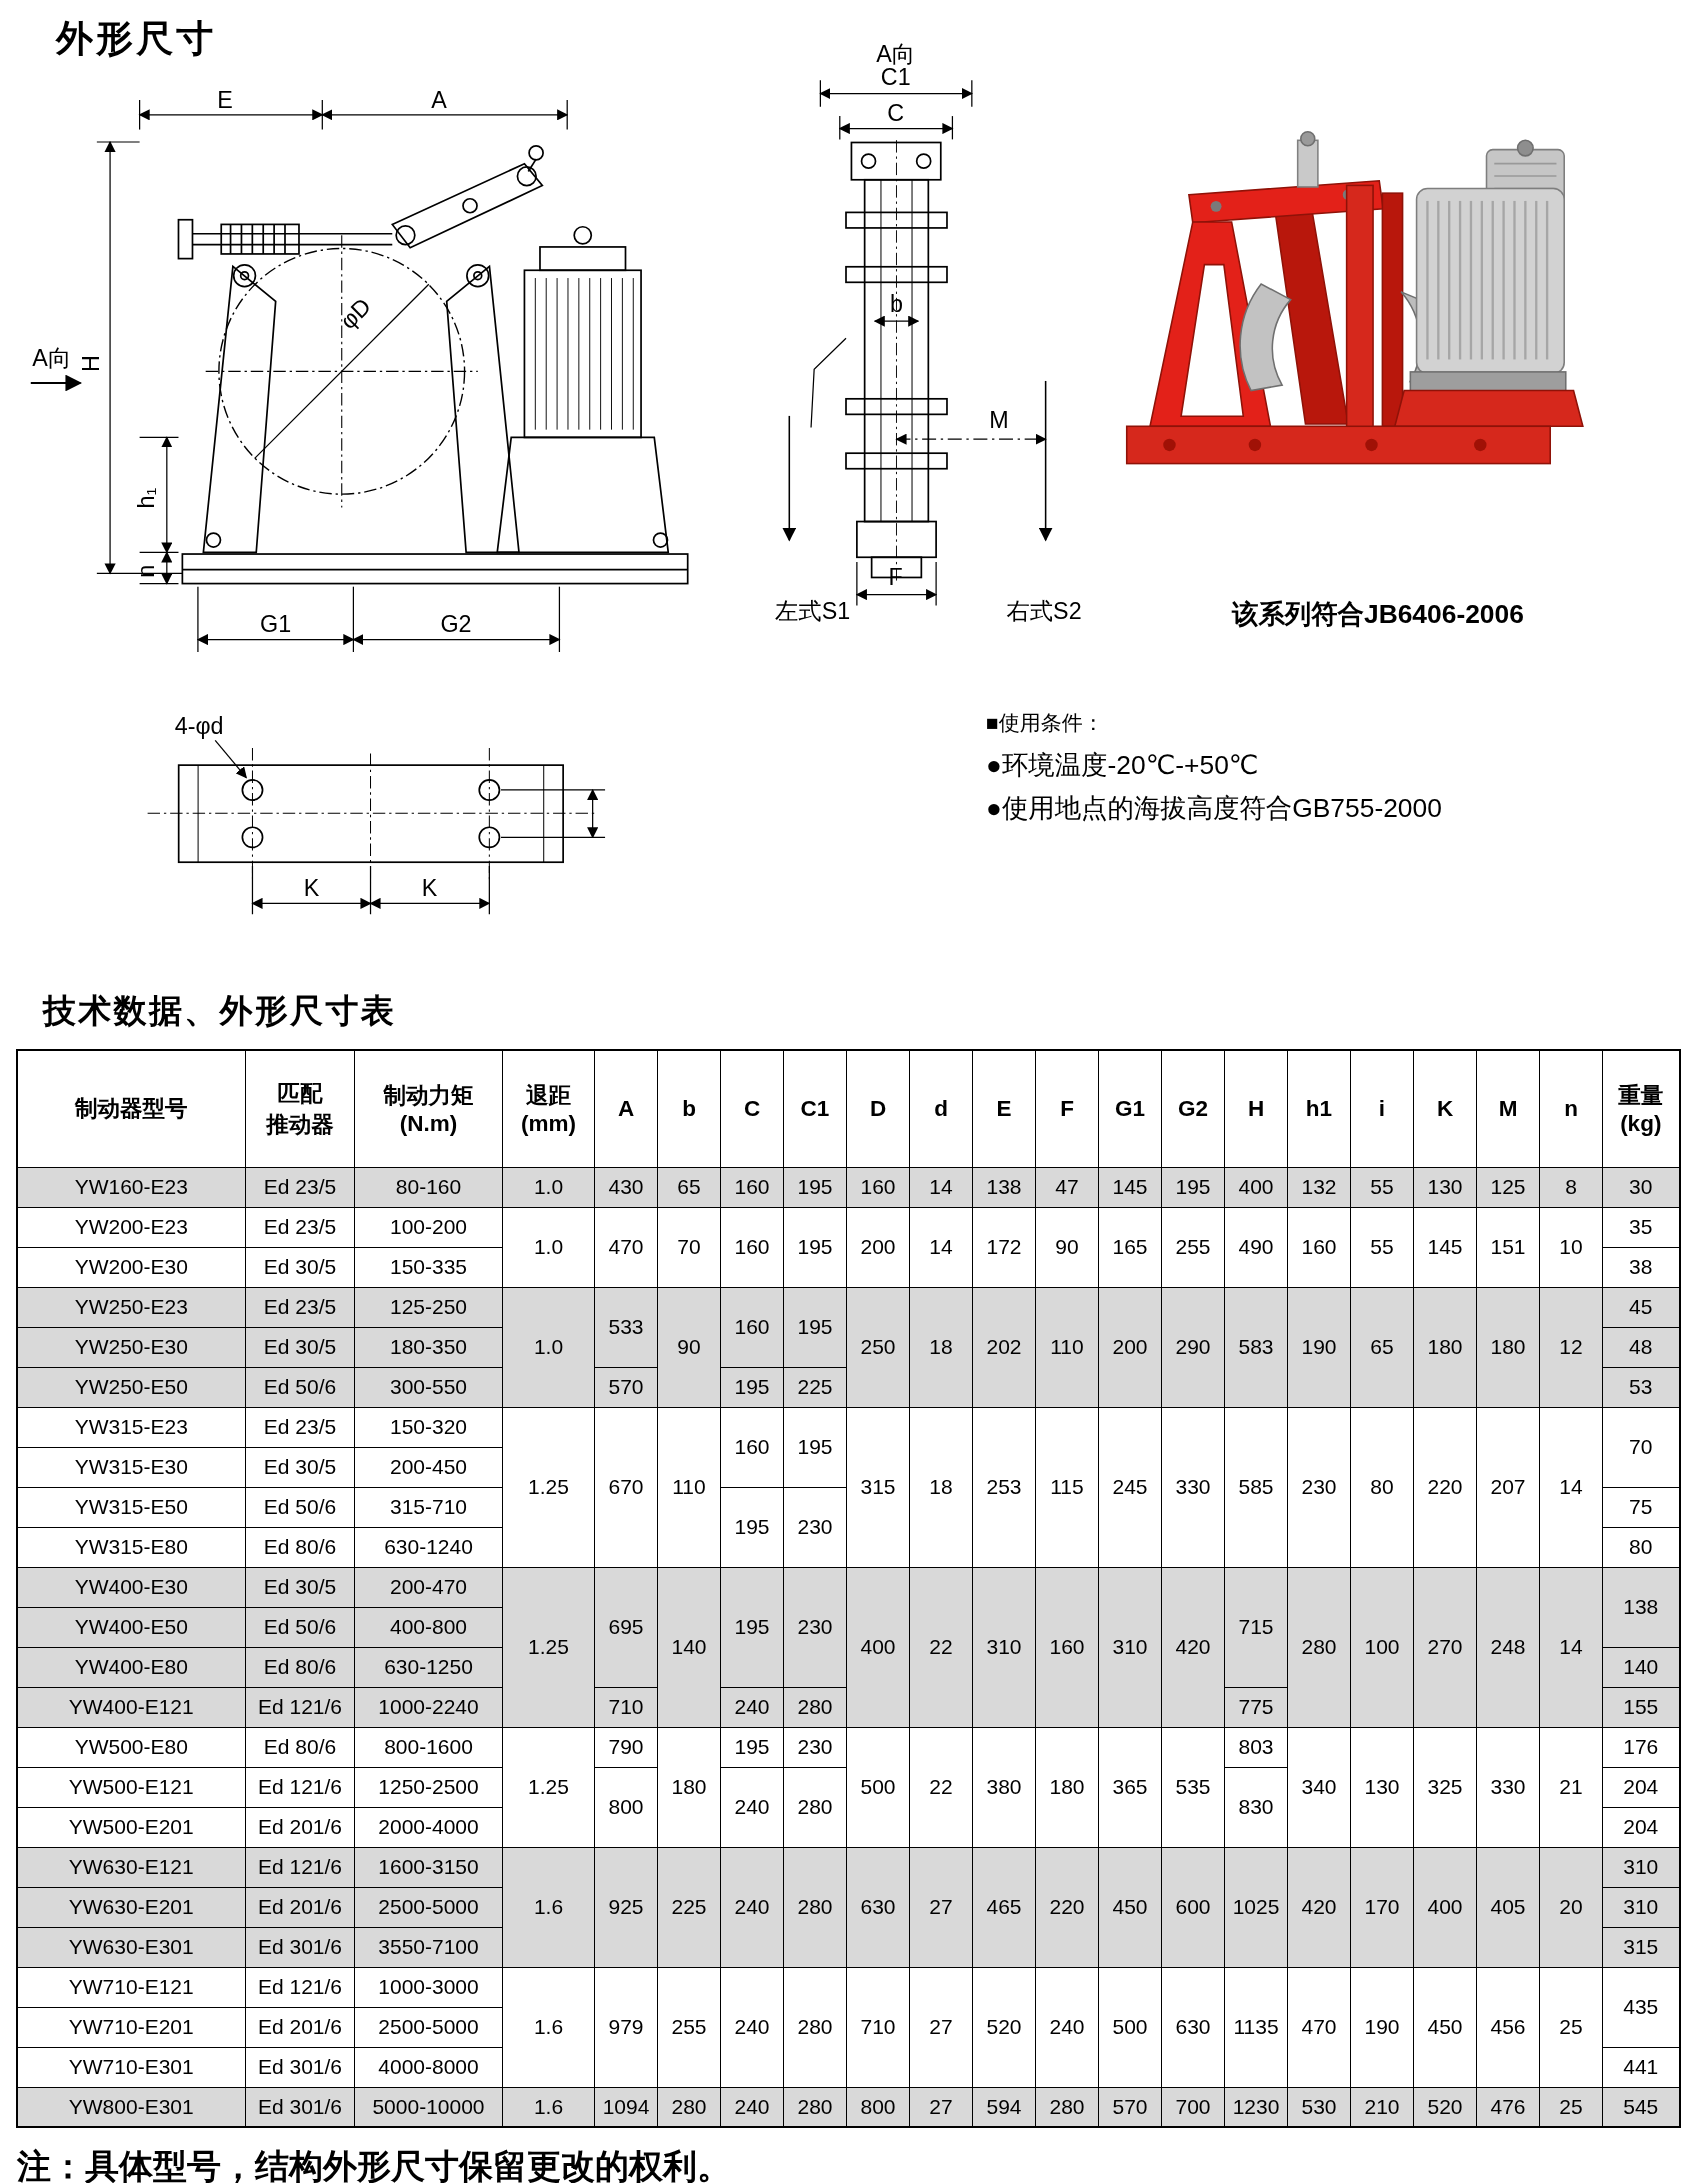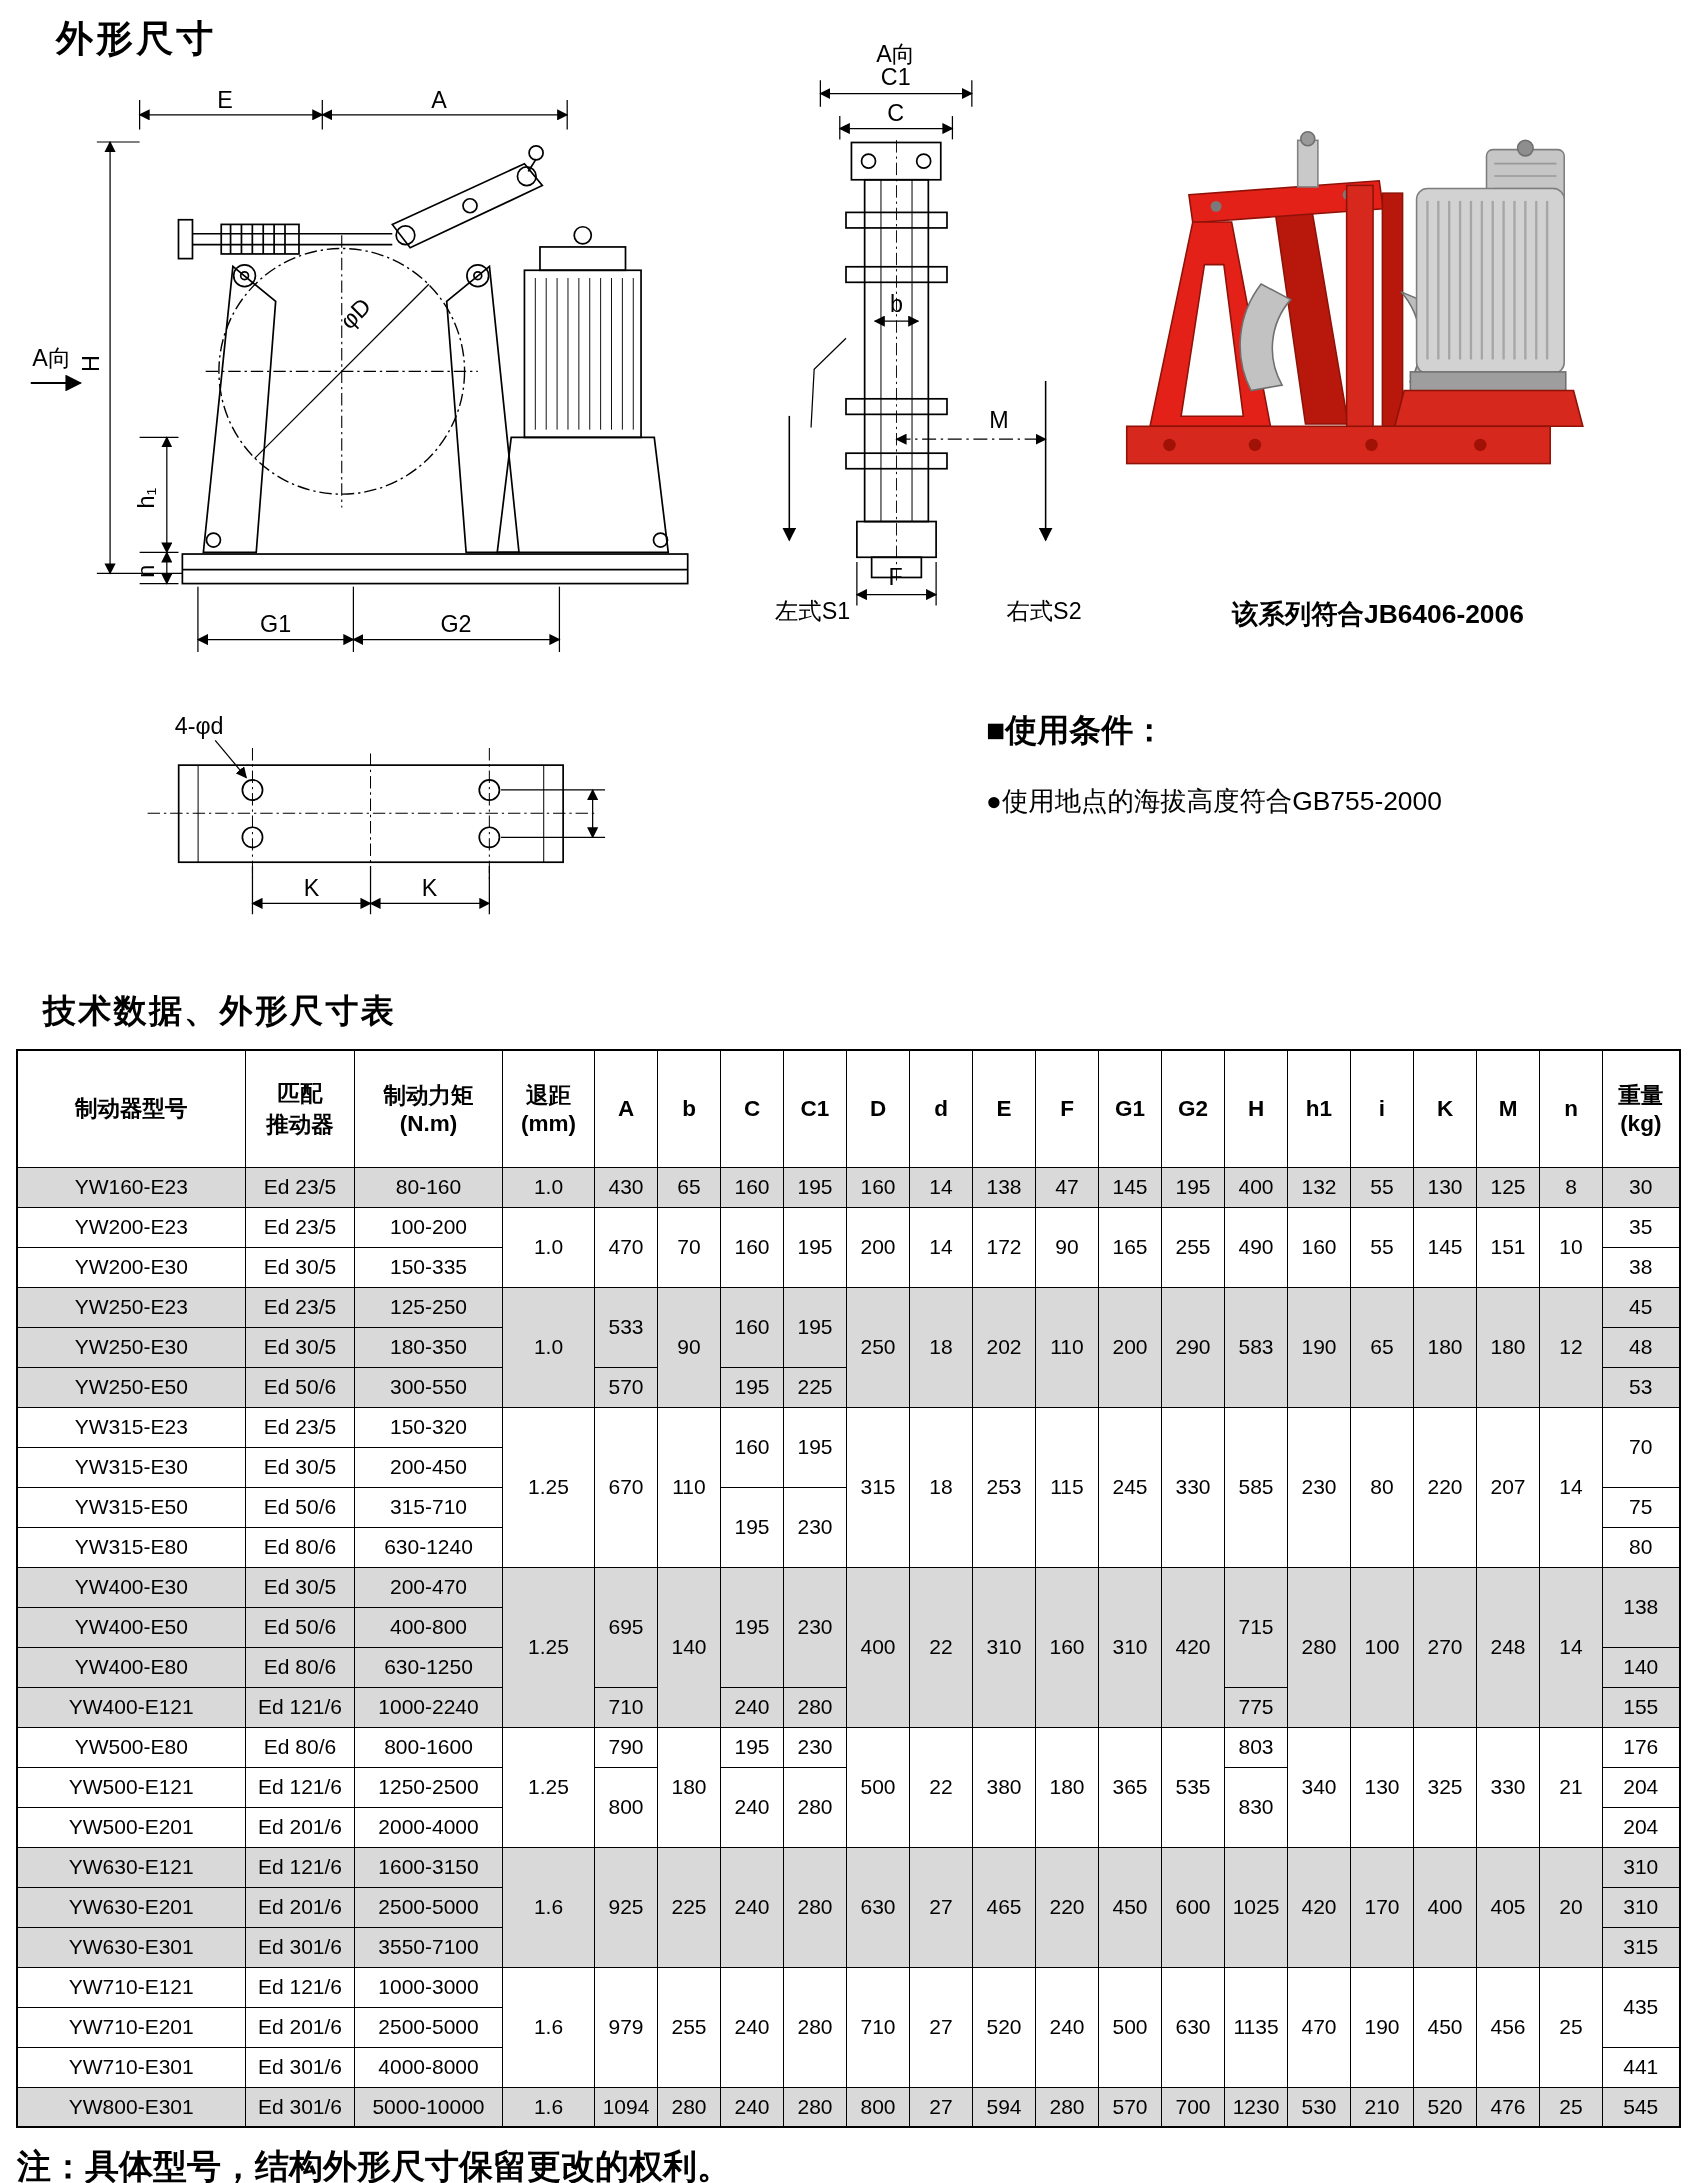--- a/index.html
+++ b/index.html
@@ -9,21 +9,21 @@
     font-family:"Liberation Sans","DejaVu Sans",sans-serif;
     color:#000;
   }
   .abs { position:absolute; }
   .page-title { left:56px; top:14px; font-size:37px; font-weight:bold; letter-spacing:3.1px; }
   .section-title { left:43px; top:989px; font-size:33px; font-weight:bold; letter-spacing:2.3px; }
   .compliance { left:1232px; top:597px; font-size:26.4px; font-weight:bold; }
   .footnote { left:17px; top:2144px; font-size:34px; font-weight:bold; }
 
   .usage { left:986px; top:709px; width:700px; }
-  .usage-heading { font-size:32px; font-weight:bold; margin-bottom:27px; }
+  .usage-heading { font-size:21px; font-weight:normal; margin-bottom:7px; }
   .usage-item { font-size:26.4px; line-height:1.62; list-style:none; }
 
   svg text { font-family:"Liberation Sans","DejaVu Sans",sans-serif; fill:#000; }
   .dim-t { font-size:30px; }
   .cn-t  { font-size:30px; }
 
   table.spec { left:15.5px; top:1049px; position:absolute; width:1662px;
     border-collapse:collapse; table-layout:fixed; border:2.3px solid #000; }
   table.spec th, table.spec td {
     border:1.2px solid #000; text-align:center; vertical-align:middle;
@@ -270,20 +270,21 @@
   <g class="dim-t">
     <text x="60" y="40">4-φd</text>
     <text x="236" y="248" text-anchor="middle">K</text>
     <text x="388" y="248" text-anchor="middle">K</text>
   </g>
 </svg>
 
 <div class="abs usage">
   <div class="usage-heading">■使用条件：</div>
   <ul>
+    <li class="usage-item">●环境温度-20℃-+50℃</li>
     <li class="usage-item">●使用地点的海拔高度符合GB755-2000</li>
   </ul>
 </div>
 
 <div class="abs section-title">技术数据、外形尺寸表</div>
 
 <table class="spec">
   <colgroup>
     <col style="width:229px">
       <col style="width:109px">

